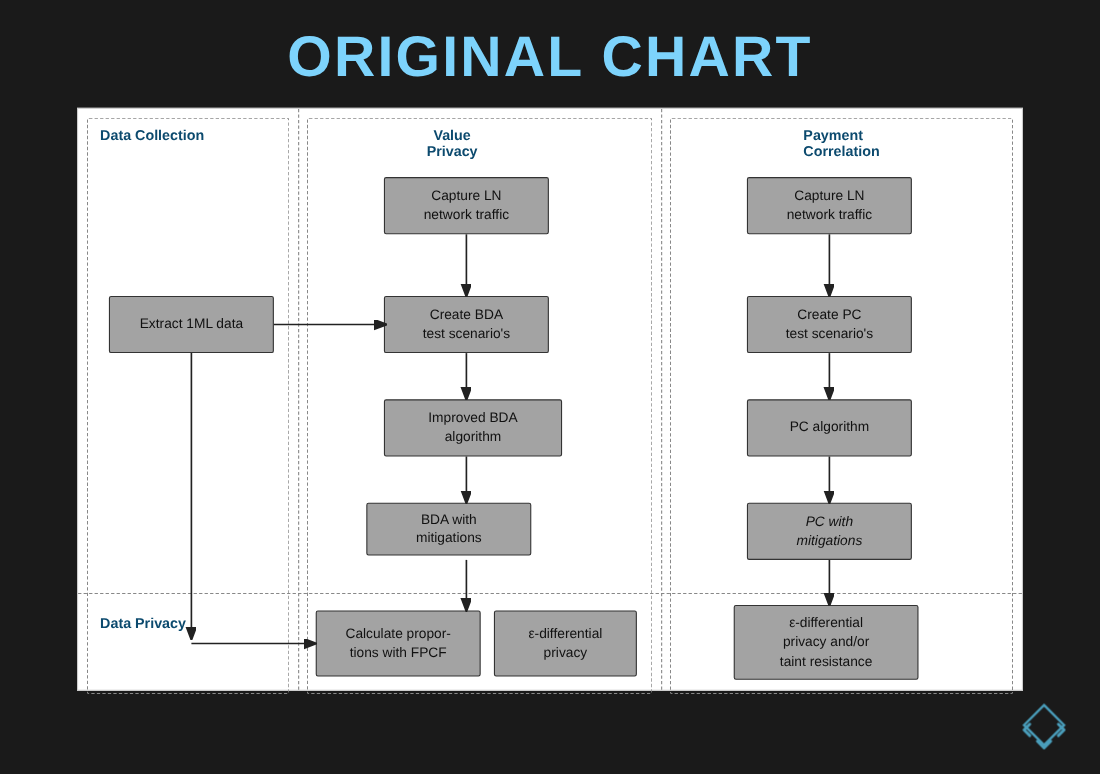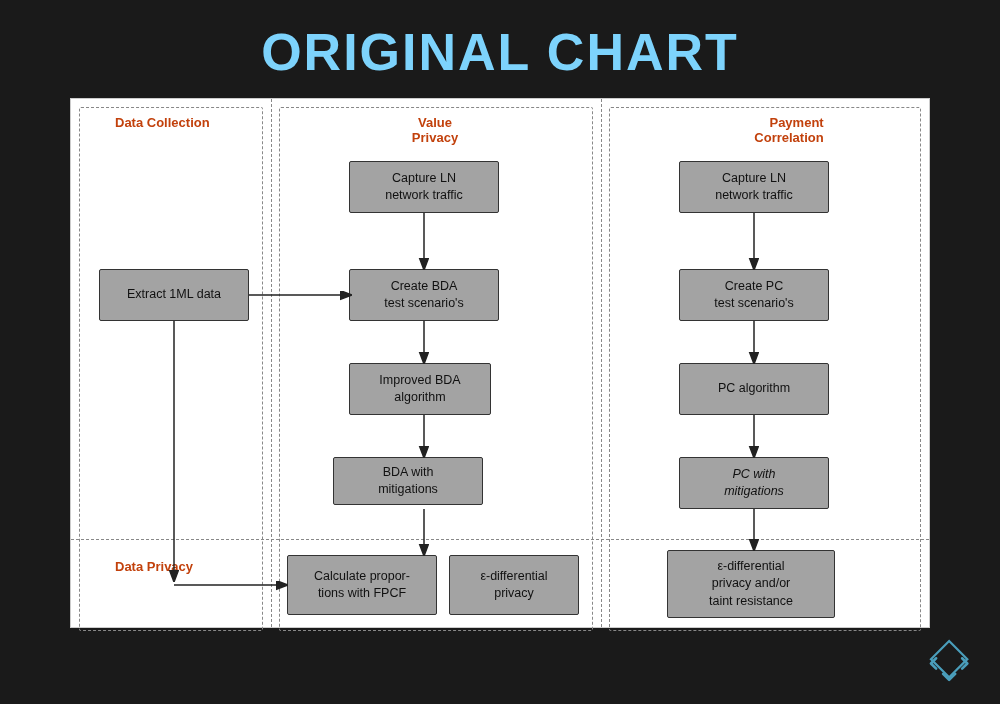--- a/index.html
+++ b/index.html
@@ -37,23 +37,22 @@
     
     .outer-dashed {
       position: absolute;
       border: 1.5px dashed #888;
       border-radius: 2px;
     }
 
     .section-label {
       font-size: 13px;
       font-weight: bold;
-      color: #c2410c;
-      position: absolute;
-      margin-left: 24px;
+      color: #0c4a6e;
+      position: absolute;
     }
 
     .box {
       background: #a3a3a3;
       border: 1.5px solid #333;
       border-radius: 2px;
       text-align: center;
       font-size: 12.5px;
       color: #111;
       display: flex;
@@ -132,31 +131,31 @@
 
   <div class="outer-dashed" style="left: 208px; top: 8px; width: 314px; height: 524px;"></div>
 
   <div class="outer-dashed" style="left: 538px; top: 8px; width: 312px; height: 524px;"></div>
 
   <div class="section-label" style="left: 20px; top: 16px;">Data
 Collection</div>
 
   <div class="section-label" style="left: 340px; top: 16px; text-align:center; transform: translateX(-50%);">Value<br>Privacy</div>
 
-  <div class="section-label" style="left: 694px; top: 16px; text-align:right; transform: translateX(-50%);">Payment<br>Correlation</div>
+  <div class="section-label" style="left: 694px; top: 16px; text-align:left; transform: translateX(-50%);">Payment<br>Correlation</div>
 
   <div class="section-label" style="left: 20px; top: 460px;">Data Privacy</div>
 
   <div class="box" style="left: 278px; top: 62px; width: 150px; height: 52px;">Capture LN<br>network traffic</div>
 
   <div class="box" style="left: 278px; top: 170px; width: 150px; height: 52px;">Create BDA<br>test scenario's</div>
 
   <div class="box" style="left: 28px; top: 170px; width: 150px; height: 52px; text-align: center;">Extract 1ML data</div>
 
-  <div class="box" style="left: 278px; top: 264px; width: 142px; height: 52px;">Improved BDA<br>algorithm</div>
+  <div class="box" style="left: 278px; top: 264px; width: 162px; height: 52px;">Improved BDA<br>algorithm</div>
 
   <div class="box" style="left: 262px; top: 358px; width: 150px; height: 48px;">BDA with<br>mitigations</div>
 
   <div class="box" style="left: 608px; top: 62px; width: 150px; height: 52px;">Capture LN<br>network traffic</div>
 
   <div class="box" style="left: 608px; top: 170px; width: 150px; height: 52px;">Create PC<br>test scenario's</div>
 
   <div class="box" style="left: 608px; top: 264px; width: 150px; height: 52px;">PC algorithm</div>
 
   <div class="box" style="left: 608px; top: 358px; width: 150px; height: 52px; font-style: italic;">PC with<br>mitigations</div>

